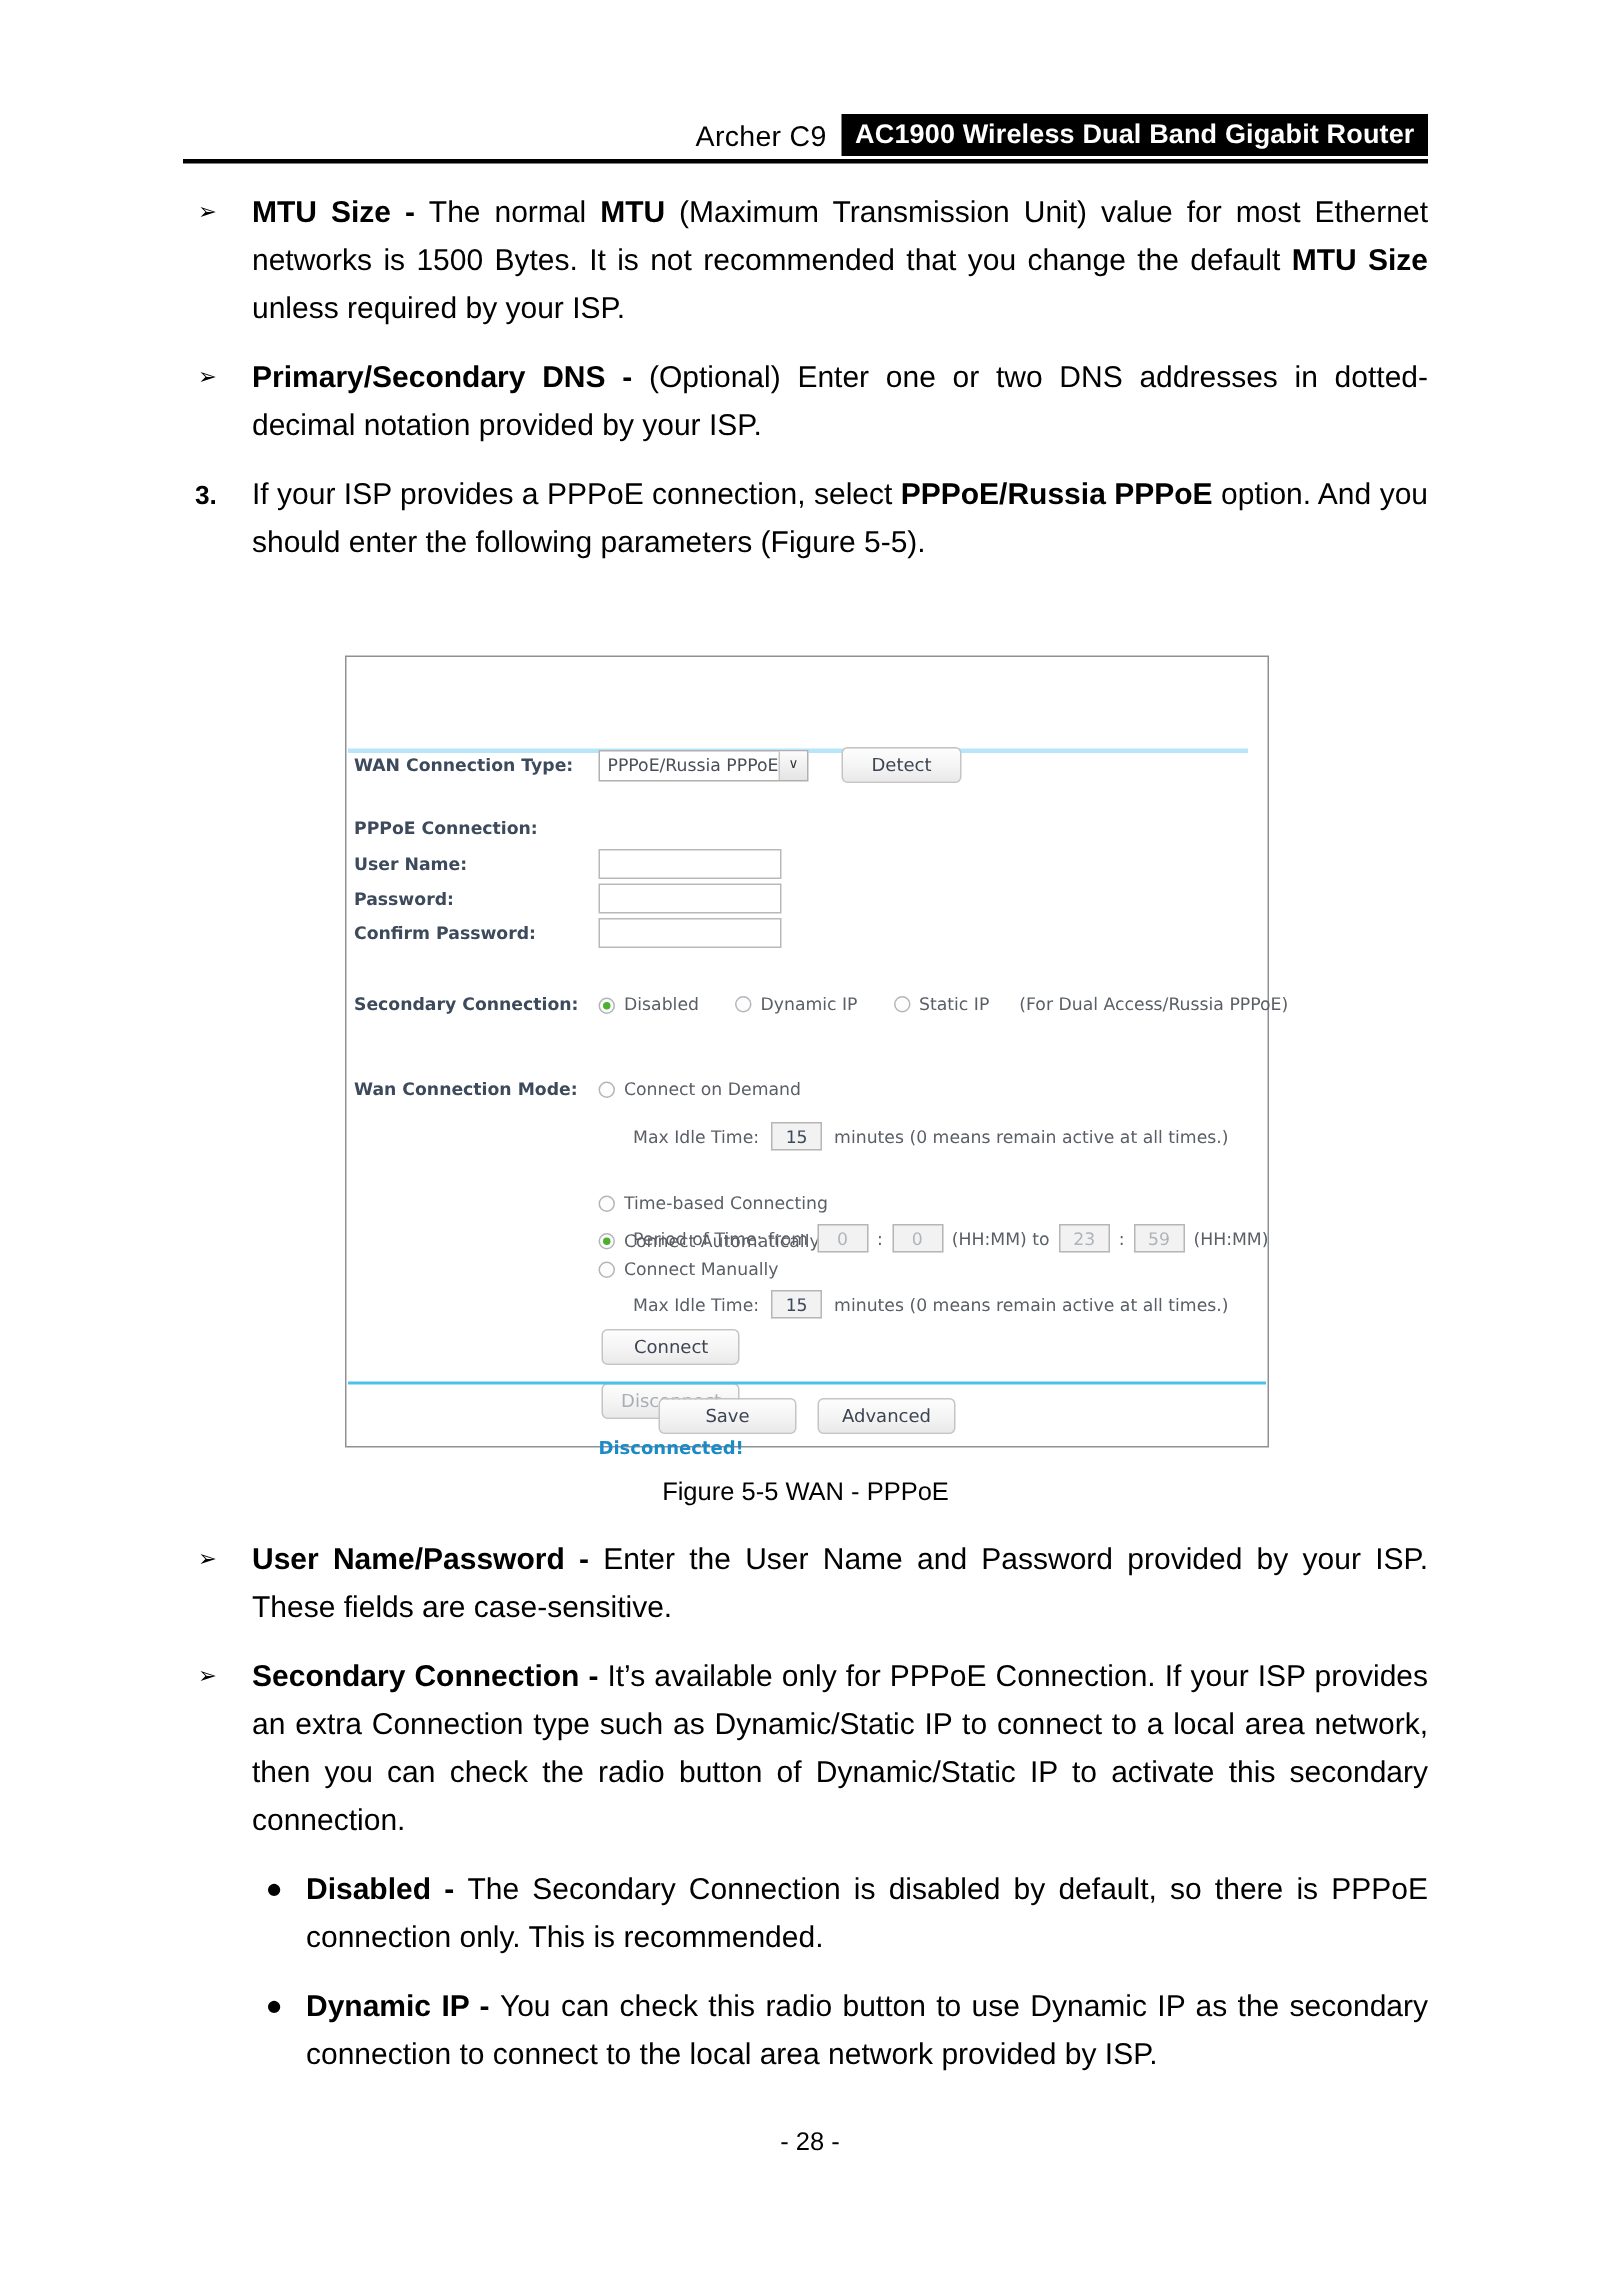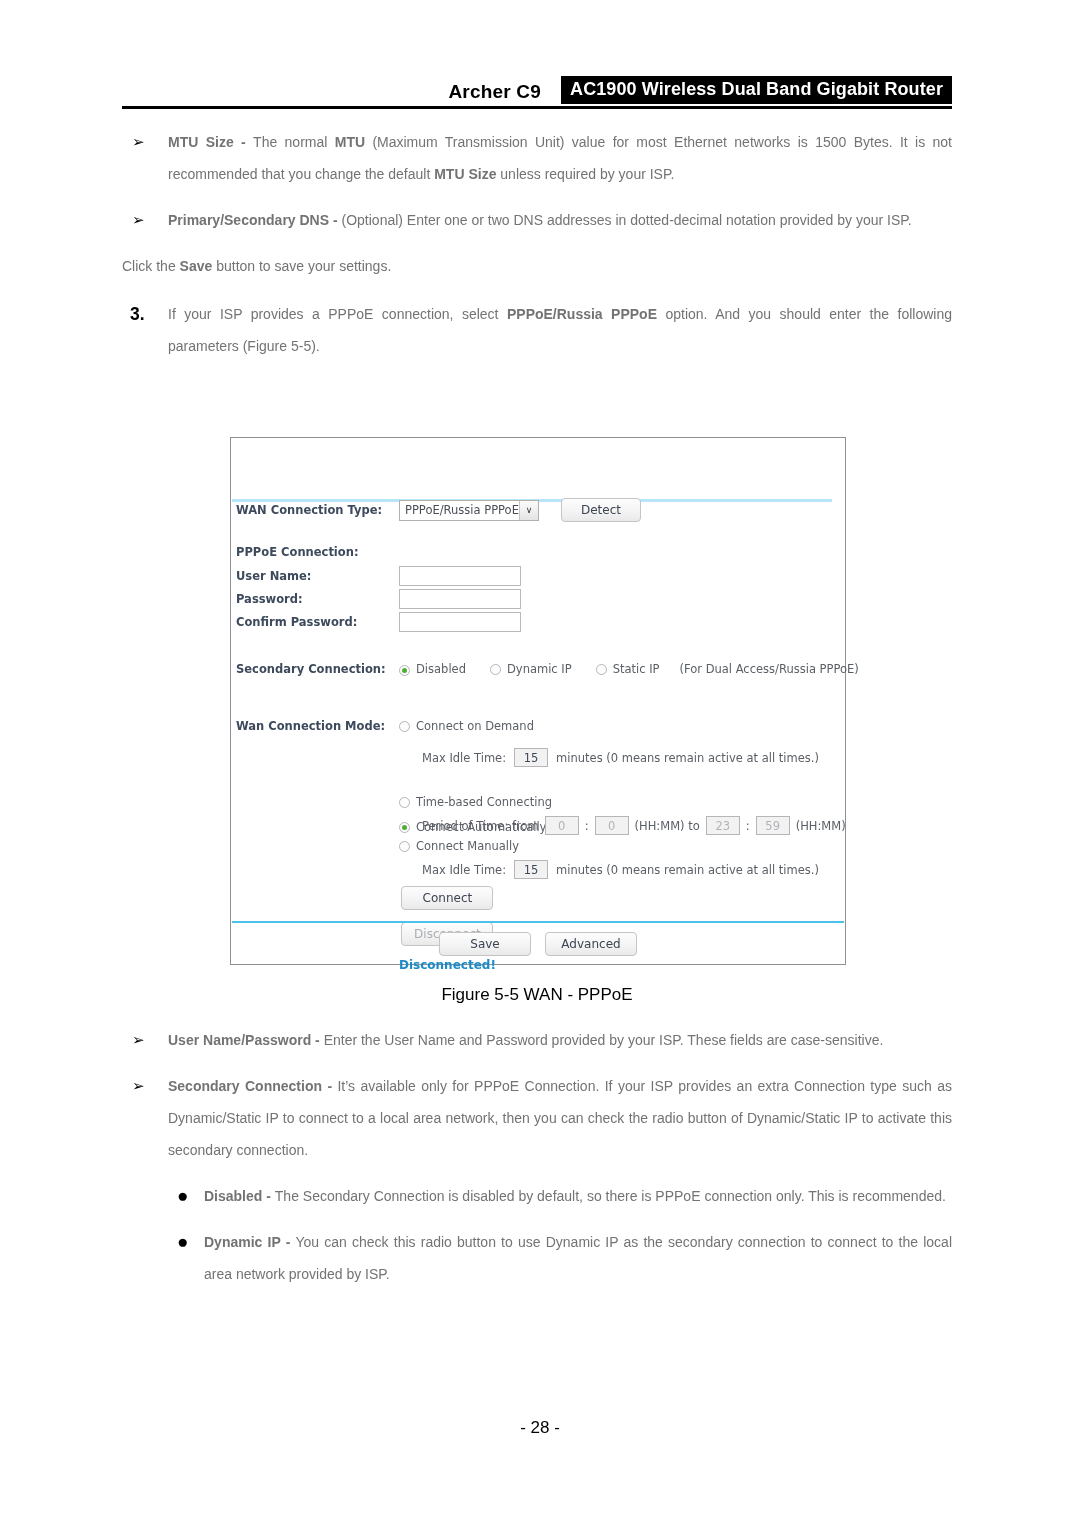--- a/index.html
+++ b/index.html
@@ -25,23 +25,23 @@
     height: 32px;
   }
   .hdr-row {
     display: flex;
     justify-content: flex-end;
     align-items: flex-end;
     height: 26px;
   }
   .hdr-model {
     font-size: 19px;
-    font-weight: bold;
+    font-weight: normal;
     letter-spacing: 0.2px;
-    padding-right: 20px;
+    padding-right: 10px;
     padding-bottom: 1px;
     color: #000;
   }
   .hdr-title {
     font-size: 18px;
     font-weight: bold;
     background: #000000;
     color: #ffffff;
     padding: 3px 9px 4px 9px;
     letter-spacing: 0.1px;
@@ -55,24 +55,24 @@
 
   
   .content {
     position: absolute;
     left: 122px;
     top: 126px;
     width: 830px;
   }
   p.txt {
     margin: 0;
-    font-size: 14px;
+    font-size: 20px;
     line-height: 32px;
     text-align: justify;
-    color: #737373;
+    color: #000000;
   }
   .b { font-weight: bold; }
 
   .bullet-item {
     position: relative;
     padding-left: 46px;
     margin-bottom: 14px;
   }
   .bullet-item .marker {
     position: absolute;
@@ -336,23 +336,20 @@
   <div class="bullet-item">
     <span class="marker">➢</span>
     <p class="txt"><span class="b">MTU Size - </span><span>The normal </span><span class="b">MTU</span><span> (Maximum Transmission Unit) value for most Ethernet networks is 1500 Bytes. It is not recommended that you change the default </span><span class="b">MTU Size</span><span> unless required by your ISP.</span></p>
   </div>
 
   <div class="bullet-item">
     <span class="marker">➢</span>
     <p class="txt"><span class="b">Primary/Secondary DNS - </span><span>(Optional) Enter one or two DNS addresses in dotted-decimal notation provided by your ISP.</span></p>
   </div>
 
-  <div class="plain-item">
-    <p class="txt"><span>Click the </span><span class="b">Save</span><span> button to save your settings.</span></p>
-  </div>
 
   <div class="num-item">
     <span class="marker">3.</span>
     <p class="txt"><span>If your ISP provides a PPPoE connection, select </span><span class="b">PPPoE/Russia PPPoE</span><span> option. And you should enter the following parameters (Figure 5-5).</span></p>
   </div>
 
 </div>
 
 <div class="shot">
 

